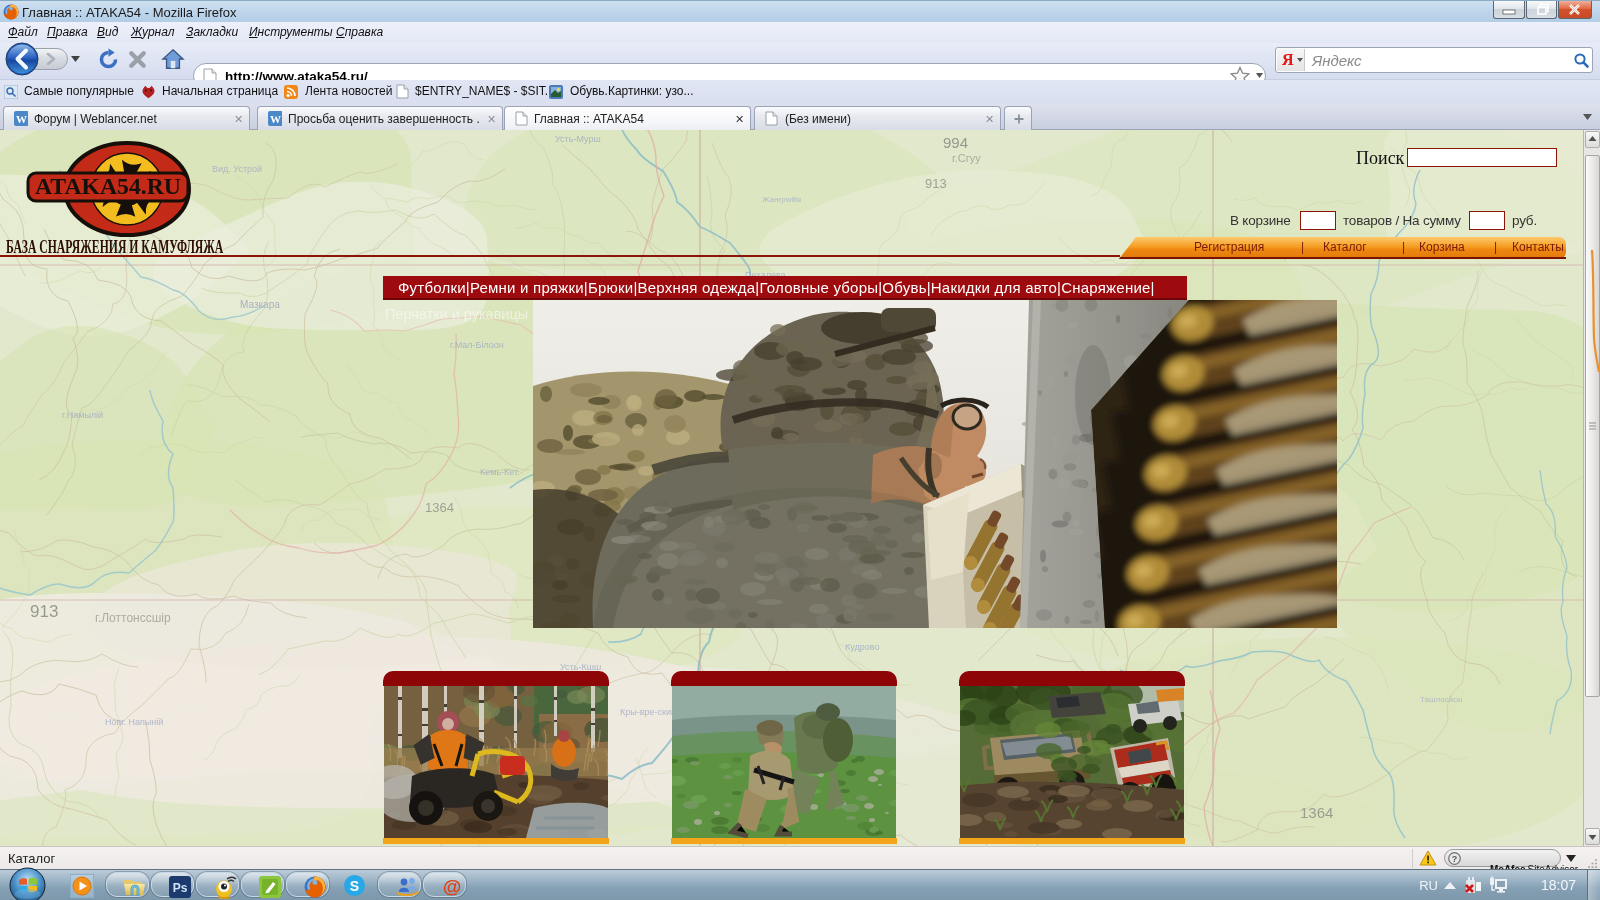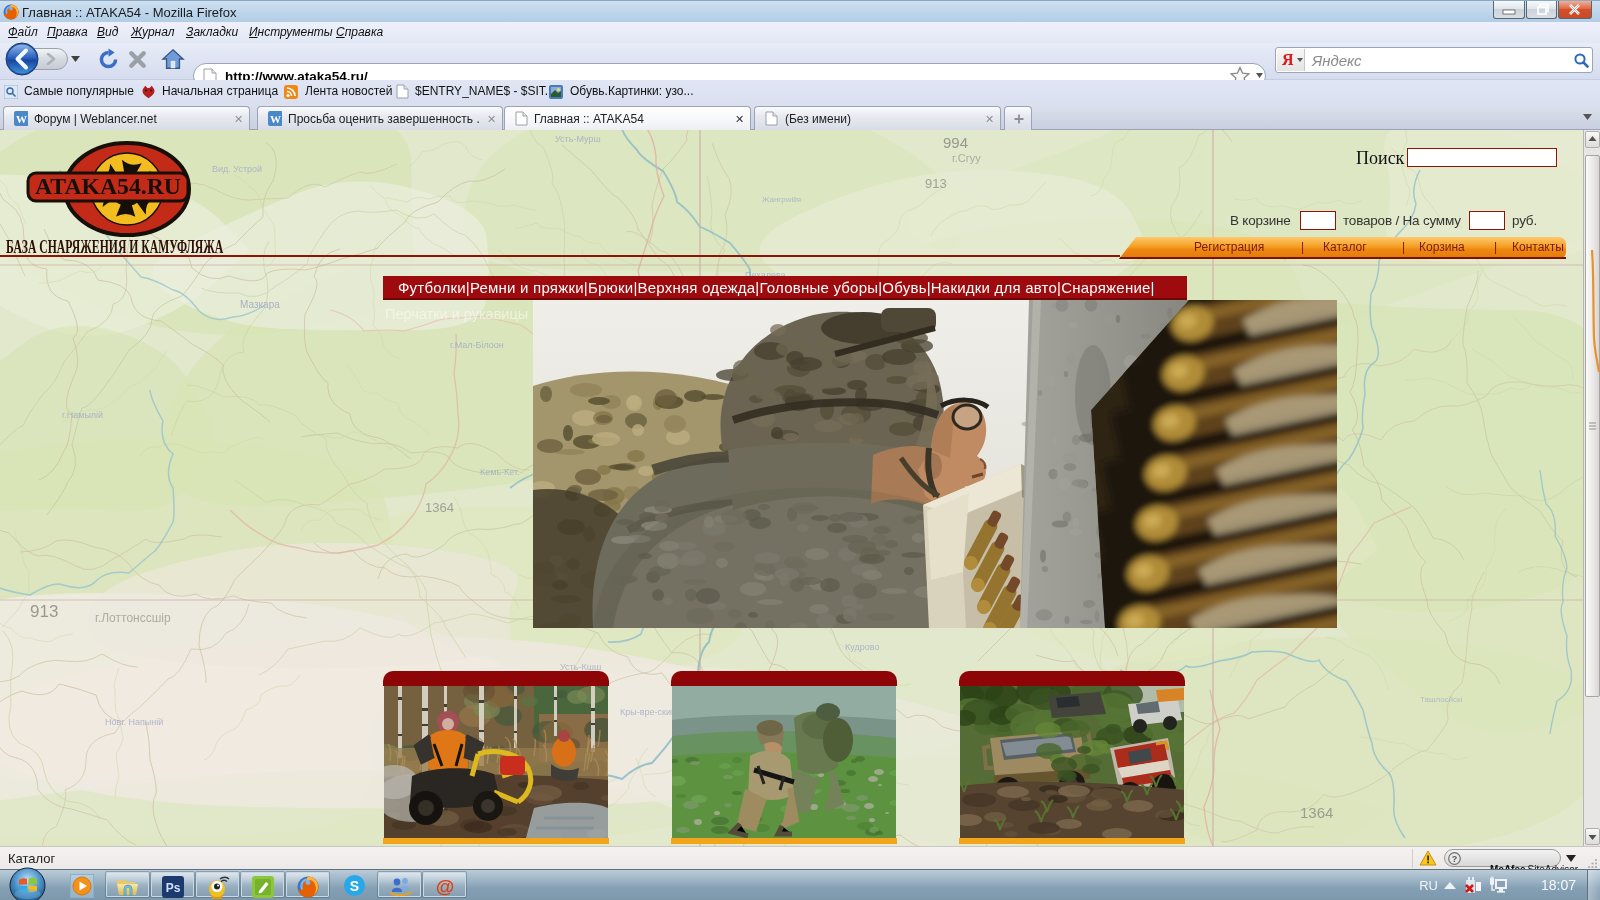--- a/index.html
+++ b/index.html
@@ -76,22 +76,22 @@
 #sbar { left:1583px; top:0; width:17px; height:716px; background:#e8e6e4; border-left:1px solid #b8b5b2; }
 .sbtn { position:absolute; left:1px; width:15px; height:17px; background:linear-gradient(#f8f8f8,#dcdcda); border:1px solid #b0aeab; border-radius:2px; }
 #sthumb { position:absolute; left:1px; top:25px; width:15px; height:542px; background:linear-gradient(90deg,#fbfbfb,#e8e7e5 60%,#d8d6d3); border:1px solid #a8a5a2; border-radius:2px; }
 
 
 #statusbar { left:0; top:846px; width:1600px; height:23px; background:linear-gradient(#f4f1f0,#ece9e8); border-top:1px solid #c9c5c3; font-size:13px; color:#222; }
 
 
 #taskbar { left:0; top:869px; width:1600px; height:31px;
   background:linear-gradient(#bccbd8,#97b0c2 40%,#85a0b4 60%,#7d97ab); border-top:1px solid #5c7283; }
-.qbtn { position:absolute; top:2px; width:43px; height:25px; border:1px solid #c8d8e4; border-radius:1px;
-  background:linear-gradient(rgba(255,255,255,0.55),rgba(255,255,255,0.15) 50%,rgba(255,255,255,0.05)); box-shadow:0 0 0 1px rgba(60,80,95,0.35); }
+.qbtn { position:absolute; top:2px; width:43px; height:25px; border:1px solid #c8d8e4; border-radius:11px;
+  background:linear-gradient(rgba(255,255,255,0.55),rgba(255,255,255,0.15) 50%,rgba(255,255,255,0.05)); box-shadow:0 0 0 1px rgba(60,80,95,0.35);padding-left:7px; }
 #tray { position:absolute; right:0; top:0; height:31px; color:#fff; }
 </style>
 </head>
 <body>
 <div id="stage">
 
 <div class="abs" id="titlebar">
  <svg class="abs" style="left:3px;top:3px" width="16" height="16" viewBox="0 0 16 16">
   <circle cx="8" cy="8" r="7.5" fill="#3a76c4"></circle>
   <circle cx="8" cy="7.4" r="5.6" fill="#7fb3e8"></circle>

